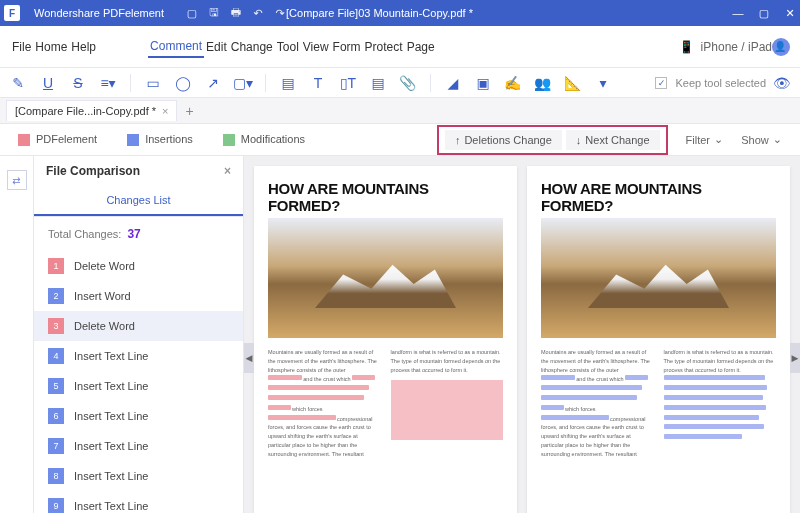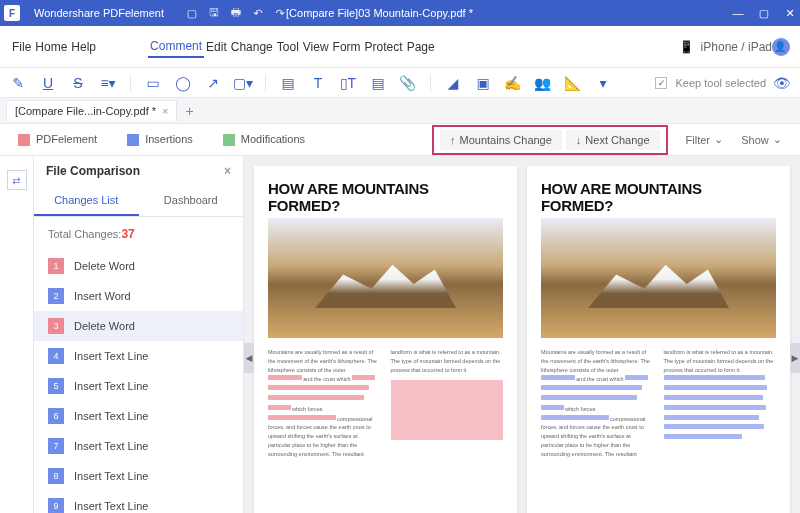--- a/index.html
+++ b/index.html
@@ -33,21 +33,21 @@
 .legendbar .dd{display:flex;align-items:center;gap:4px;color:#666}
 .main{display:flex;height:373px}
 .railcol{width:34px;background:#fff;border-right:1px solid #e5e7f0;padding-top:14px;display:flex;justify-content:center}
 .rail-i{width:20px;height:20px;border:1px solid #cfd3e6;display:flex;align-items:center;justify-content:center;color:#6b82d9;font-size:10px}
 .panel{width:210px;background:#fff;border-right:1px solid #e5e7f0;display:flex;flex-direction:column}
 .panel-h{display:flex;align-items:flex-end;justify-content:space-between;padding:8px 12px;font-size:12px;font-weight:600;color:#333}
 .panel-tabs{display:flex;border-bottom:1px solid #e5e7f0;font-size:11px}
 .panel-tabs .pt{flex:1;text-align:center;padding:8px 0;cursor:pointer;color:#666}
 .panel-tabs .pt.active{color:#3b5fc7;border-bottom:2px solid #3b5fc7}
 .total{padding:10px 14px;color:#777;font-size:11px}
-.total b{color:#ef4444;font-size:12px;}
+.total b{color:#6d28d9;font-size:12px;margin-left:6px}
 .clist{overflow-y:auto;flex:1}
 .citem{display:flex;align-items:center;padding:7px 14px;gap:10px;font-size:11px;color:#444;cursor:pointer}
 .citem.active{background:#eef0f9}
 .badge{width:16px;height:16px;background:#6f8ce8;color:#fff;display:flex;align-items:center;justify-content:center;font-size:9px}
 .badge.red{background:#ed8791}
 .content{flex:1;background:#f0f0f2;display:flex;gap:10px;padding:10px;position:relative;overflow:hidden}
 .chev{position:absolute;top:50%;width:10px;height:30px;background:#d8d9e2;display:flex;align-items:center;justify-content:center;color:#666;font-size:9px;cursor:pointer}
 .chev.l{left:0}
 .chev.r{right:0}
 .page{flex:1;background:#fff;box-shadow:0 1px 3px rgba(0,0,0,.1);padding:14px;display:flex;flex-direction:column}
@@ -145,21 +145,21 @@
 </div>
 
 <div class="legendbar">
   <span><span class="sw" style="background:#ed8791"></span><span>PDFelement</span></span>
   <span><span class="sw" style="background:#6f8ce8"></span><span>Insertions</span></span>
   <span><span class="sw" style="background:#7fc78a"></span><span>Modifications</span></span>
   <div class="right">
     <div class="navgrp">
       <div class="navbtn">
           <span>↑</span>
-          <span>Mountains Change</span>
+          <span>Deletions Change</span>
         </div>
       <div class="navbtn">
           <span>↓</span>
           <span>Next Change</span>
         </div>
     </div>
     <span class="dd">
         <span>Filter</span> 
         <span>⌄</span>
       </span>
@@ -174,21 +174,20 @@
   <div class="railcol">
     <div class="rail-i">⇄</div>
   </div>
   <div class="panel">
     <div class="panel-h">
       <span>File Comparison</span>
       <span style="color:#999;cursor:pointer">×</span>
     </div>
     <div class="panel-tabs">
       <div class="pt active">Changes List</div>
-      <div class="pt">Dashboard</div>
     </div>
     <div class="total"><span>Total Changes:</span><b>37</b></div>
     <div class="clist" id="clist">
         <div class="citem">
           <span class="badge red">1</span>
           <span>Delete Word</span>
         </div>
         <div class="citem">
           <span class="badge ">2</span>
           <span>Insert Word</span>

